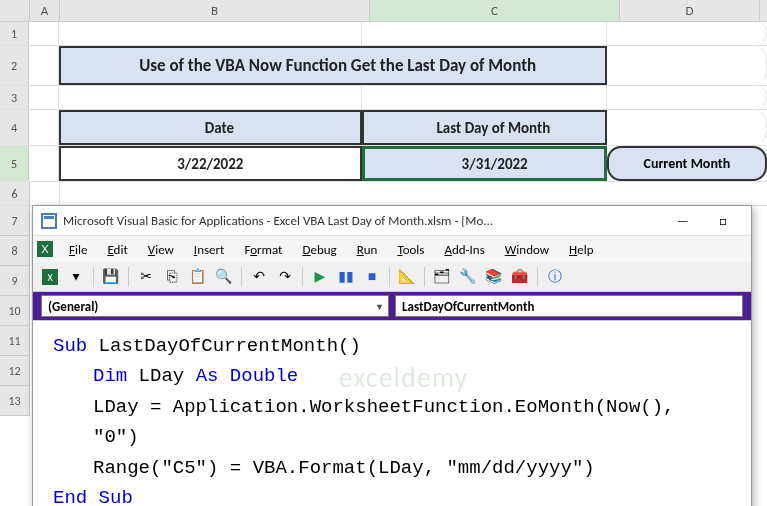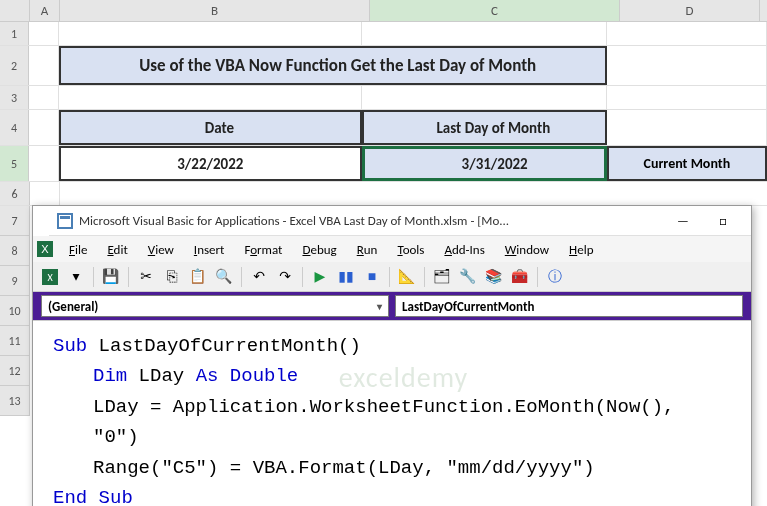--- a/index.html
+++ b/index.html
@@ -18,33 +18,33 @@
     .row-1 { height: 24px; }
     .row-2 { height: 40px; }
     .row-3 { height: 24px; }
     .row-4 { height: 36px; }
     .row-5 { height: 36px; }
     .row-6 { height: 24px; }
     
     .cell { border-right: 1px solid #e0e0e0; display: flex; align-items: center; padding: 0 6px; }
     .cell-b { width: 310px; }
     .cell-c { width: 250px; }
-    .cell-d { width: 164px; }
+    .cell-d { width: 164px; border-radius: 14px; }
     
     .title-cell { width: 560px; background: #d9e1f2; border: 2px solid #333; font-weight: bold; font-size: 17px; justify-content: center; color: #222; padding-left: 16px; }
     .th-cell { background: #d9e1f2; border: 2px solid #333; font-weight: bold; font-size: 15px; justify-content: center; color: #222; padding-left: 24px; }
     .td-cell { border: 2px solid #333; font-size: 15px; justify-content: center; font-weight: bold; color: #222; }
     .selected-cell { background: #d9e1f2; border: 3px solid #1d6f42; padding-left: 27px; }
     .current-month { background: #d9e1f2; border: 2px solid #333; font-weight: bold; font-size: 14px; justify-content: center; }
     
     .side-rows { position: absolute; left: 0; top: 206px; }
     .side-row { width: 30px; height: 30px; display: flex; align-items: center; justify-content: center; background: #e6e6e6; border-right: 1px solid #ccc; border-bottom: 1px solid #ccc; font-size: 12px; color: #555; }
     
     .vba-window { position: absolute; left: 32px; top: 205px; width: 720px; background: #fff; border: 1px solid #999; box-shadow: 2px 2px 8px rgba(0,0,0,0.3); }
-    .vba-titlebar { display: flex; align-items: center; height: 30px; padding: 0 8px; background: #fff; border-bottom: 1px solid #e0e0e0; font-size: 13px; margin-left: 16px; }
+    .vba-titlebar { display: flex; align-items: center; height: 30px; padding: 0 8px; background: #fff; border-bottom: 1px solid #e0e0e0; font-size: 13px; }
     .vba-icon { width: 16px; height: 16px; margin-right: 6px; }
     .vba-title-text { flex: 1; color: #333; }
     .win-btn { width: 40px; height: 26px; display: flex; align-items: center; justify-content: center; font-size: 13px; }
     
     .menubar { display: flex; height: 26px; align-items: center; padding: 0 4px; background: #f5f5f5; font-size: 13px; }
     .menubar-icon { width: 16px; height: 16px; margin-right: 6px; }
     .menu-item { padding: 3px 10px; }
     .menu-item u { text-decoration: underline; }
     
     .toolbar { display: flex; height: 30px; align-items: center; padding: 0 6px; background: #f0f0f0; border-bottom: 1px solid #ccc; gap: 4px; }

